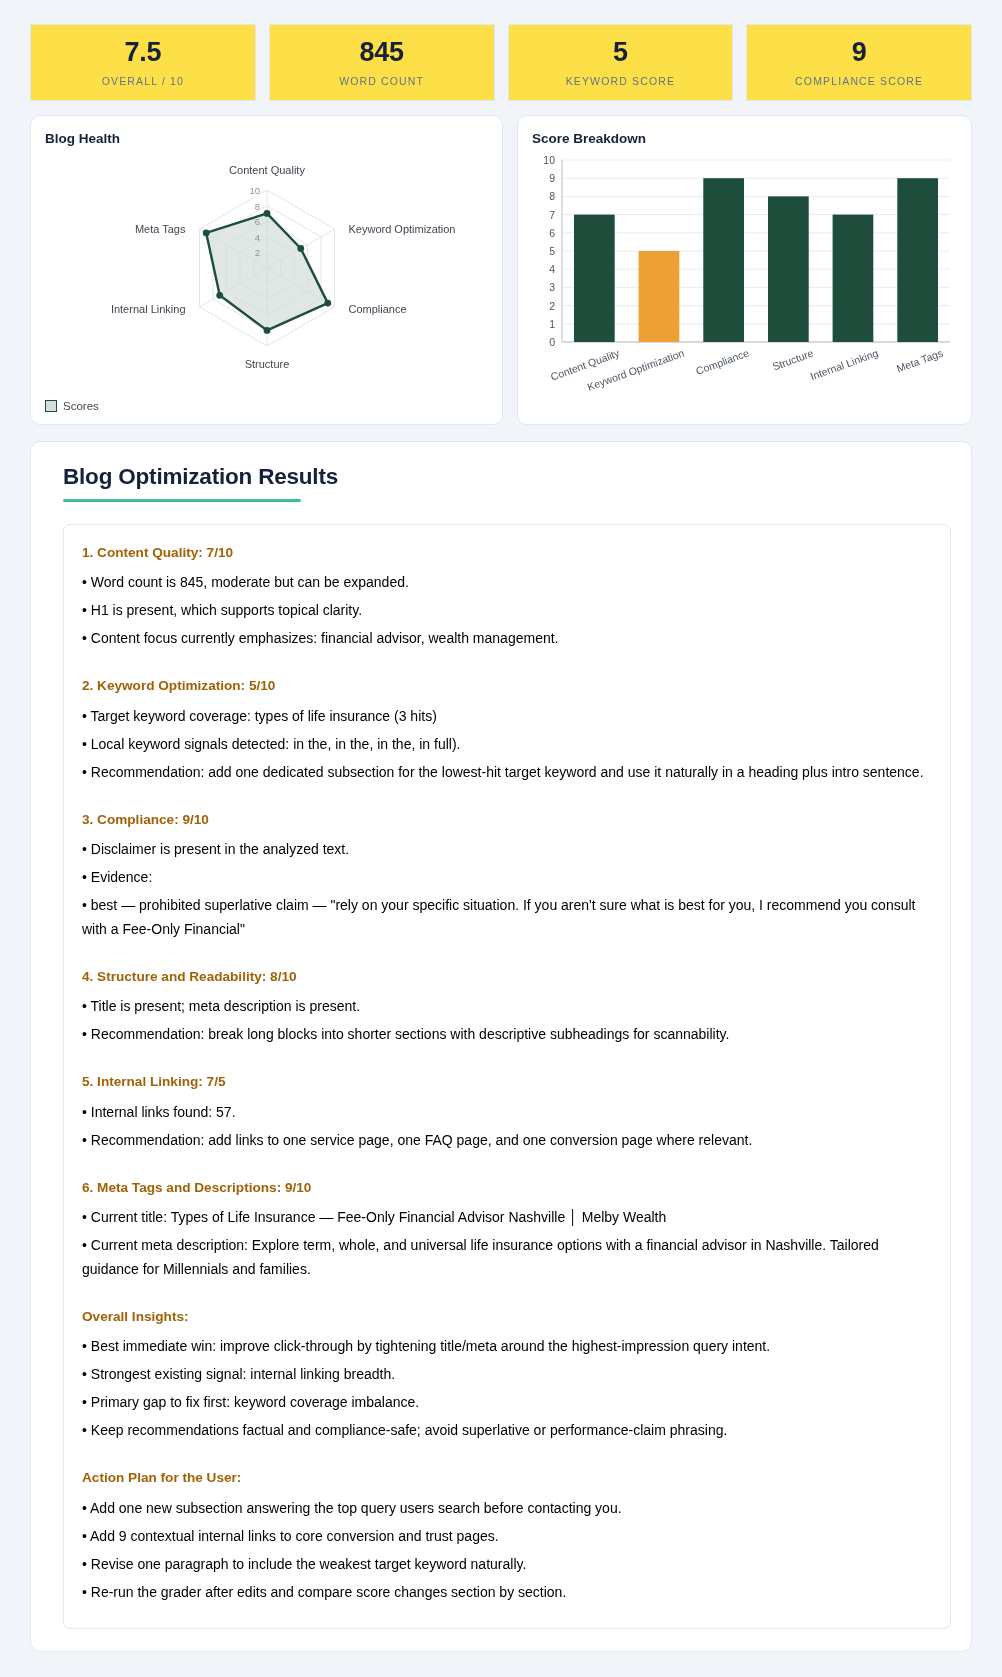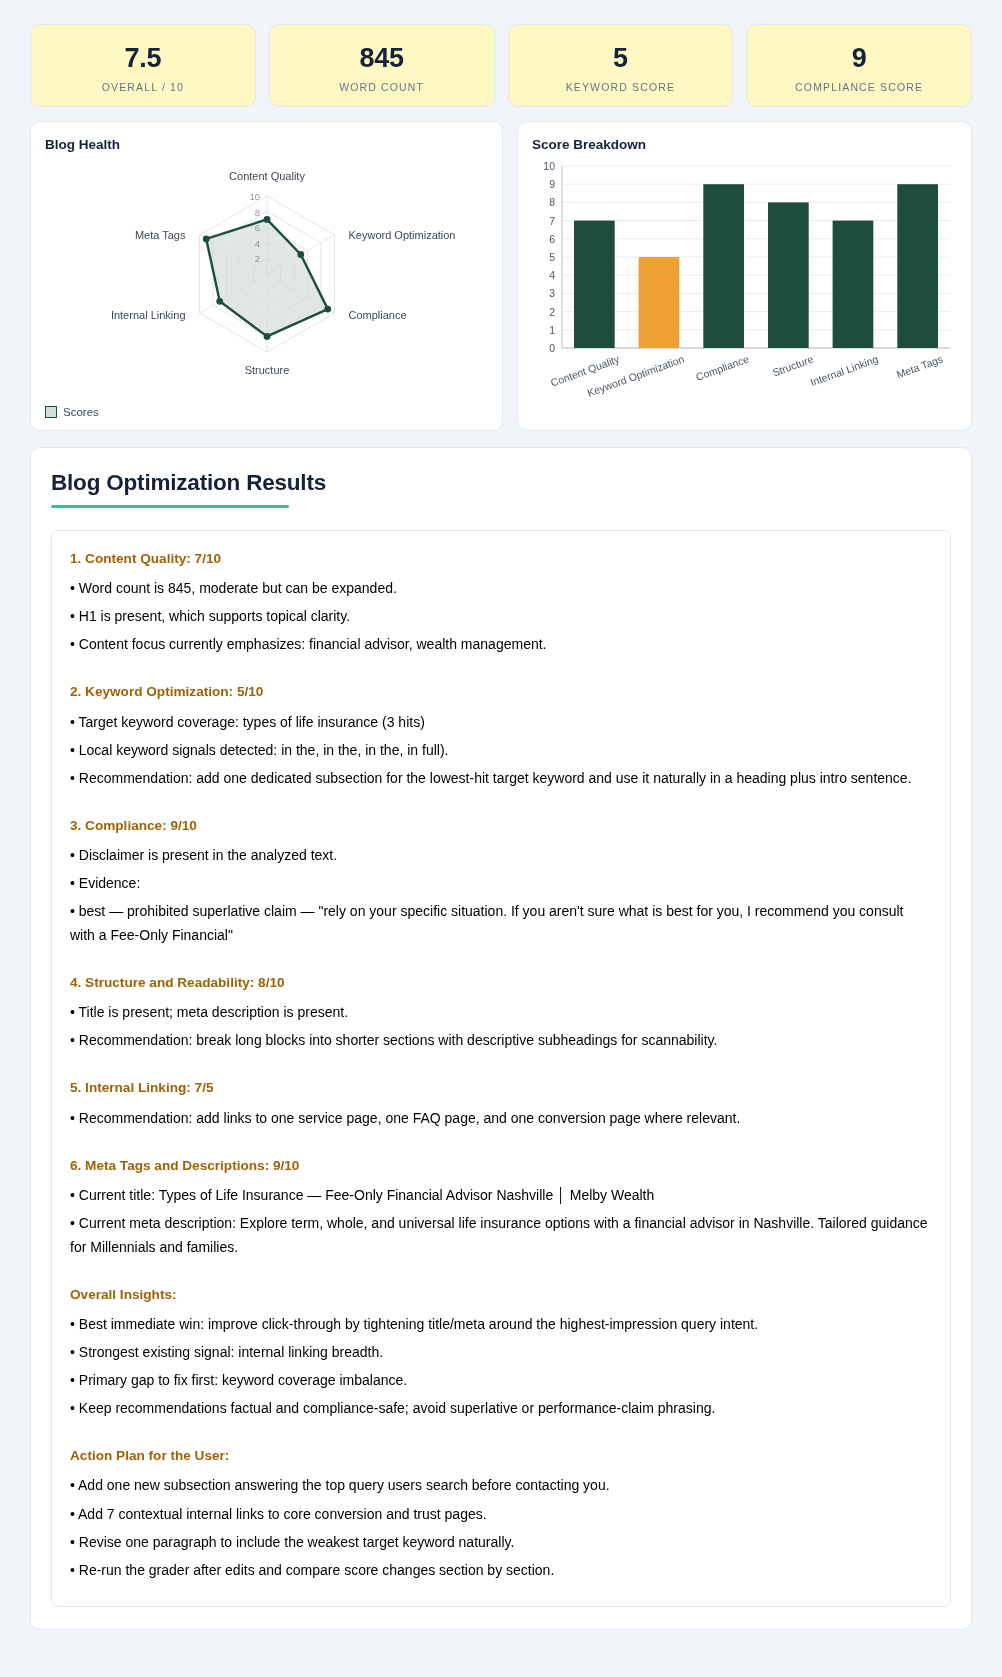--- a/index.html
+++ b/index.html
@@ -17,24 +17,24 @@
   }
 
   
   .stats-row {
     display: flex;
     gap: 13px;
     padding: 14px 22px 0 22px;
   }
   .stat-card {
     flex: 1 1 0;
-    background: #fef9c3;
-    border: 1px solid #e2e8f0;
-    border-radius: 10px;
-    padding: 18px 10px 13px 10px;
+    background: #fde047;
+    border: 1px solid #e2e8f0;
+    border-radius: 0;
+    padding: 12px 10px 13px 10px;
     text-align: center;
   }
   .stat-value {
     font-size: 27px;
     font-weight: 700;
     color: #16213a;
     letter-spacing: -0.3px;
     line-height: 1.15;
   }
   .stat-label {
@@ -84,21 +84,21 @@
   .legend-text { font-size: 11.5px; color: #3f4752; }
 
   .bars-svg { display:block; }
 
   
   .results-card {
     margin: 16px 22px 0 22px;
     background: #ffffff;
     border: 1px solid #e2e8f0;
     border-radius: 10px;
-    padding: 22px 20px 22px 20px;
+    padding: 22px 20px 22px 32px;
   }
   .results-title {
     font-size: 22.5px;
     font-weight: 700;
     color: #16213a;
     letter-spacing: -0.2px;
   }
   .title-underline {
     height: 3px;
     width: 238px;
@@ -253,30 +253,31 @@
         <div class="line">• Local keyword signals detected: in the, in the, in the, in full).</div>
         <div class="line">• Recommendation: add one dedicated subsection for the lowest-hit target keyword and use it naturally in a heading plus intro sentence.</div>
         <div class="sec-heading spaced">3. Compliance: 9/10</div>
         <div class="line">• Disclaimer is present in the analyzed text.</div>
         <div class="line">• Evidence:</div>
         <div class="line">• best — prohibited superlative claim — "rely on your specific situation. If you aren't sure what is best for you, I recommend you consult with a Fee-Only Financial"</div>
         <div class="sec-heading spaced">4. Structure and Readability: 8/10</div>
         <div class="line">• Title is present; meta description is present.</div>
         <div class="line">• Recommendation: break long blocks into shorter sections with descriptive subheadings for scannability.</div>
         <div class="sec-heading spaced">5. Internal Linking: 7/5</div>
+        <div class="line">• Internal links found: 57.</div>
         <div class="line">• Recommendation: add links to one service page, one FAQ page, and one conversion page where relevant.</div>
         <div class="sec-heading spaced">6. Meta Tags and Descriptions: 9/10</div>
         <div class="line">• Current title: Types of Life Insurance — Fee-Only Financial Advisor Nashville │ Melby Wealth</div>
         <div class="line">• Current meta description: Explore term, whole, and universal life insurance options with a financial advisor in Nashville. Tailored guidance for Millennials and families.</div>
         <div class="sec-heading spaced">Overall Insights:</div>
         <div class="line">• Best immediate win: improve click-through by tightening title/meta around the highest-impression query intent.</div>
         <div class="line">• Strongest existing signal: internal linking breadth.</div>
         <div class="line">• Primary gap to fix first: keyword coverage imbalance.</div>
         <div class="line">• Keep recommendations factual and compliance-safe; avoid superlative or performance-claim phrasing.</div>
         <div class="sec-heading spaced">Action Plan for the User:</div>
         <div class="line">• Add one new subsection answering the top query users search before contacting you.</div>
-        <div class="line">• Add 7 contextual internal links to core conversion and trust pages.</div>
+        <div class="line">• Add 9 contextual internal links to core conversion and trust pages.</div>
         <div class="line">• Revise one paragraph to include the weakest target keyword naturally.</div>
         <div class="line">• Re-run the grader after edits and compare score changes section by section.</div>
       </div>
   </div>
 
 </div>
 
 </body></html>

